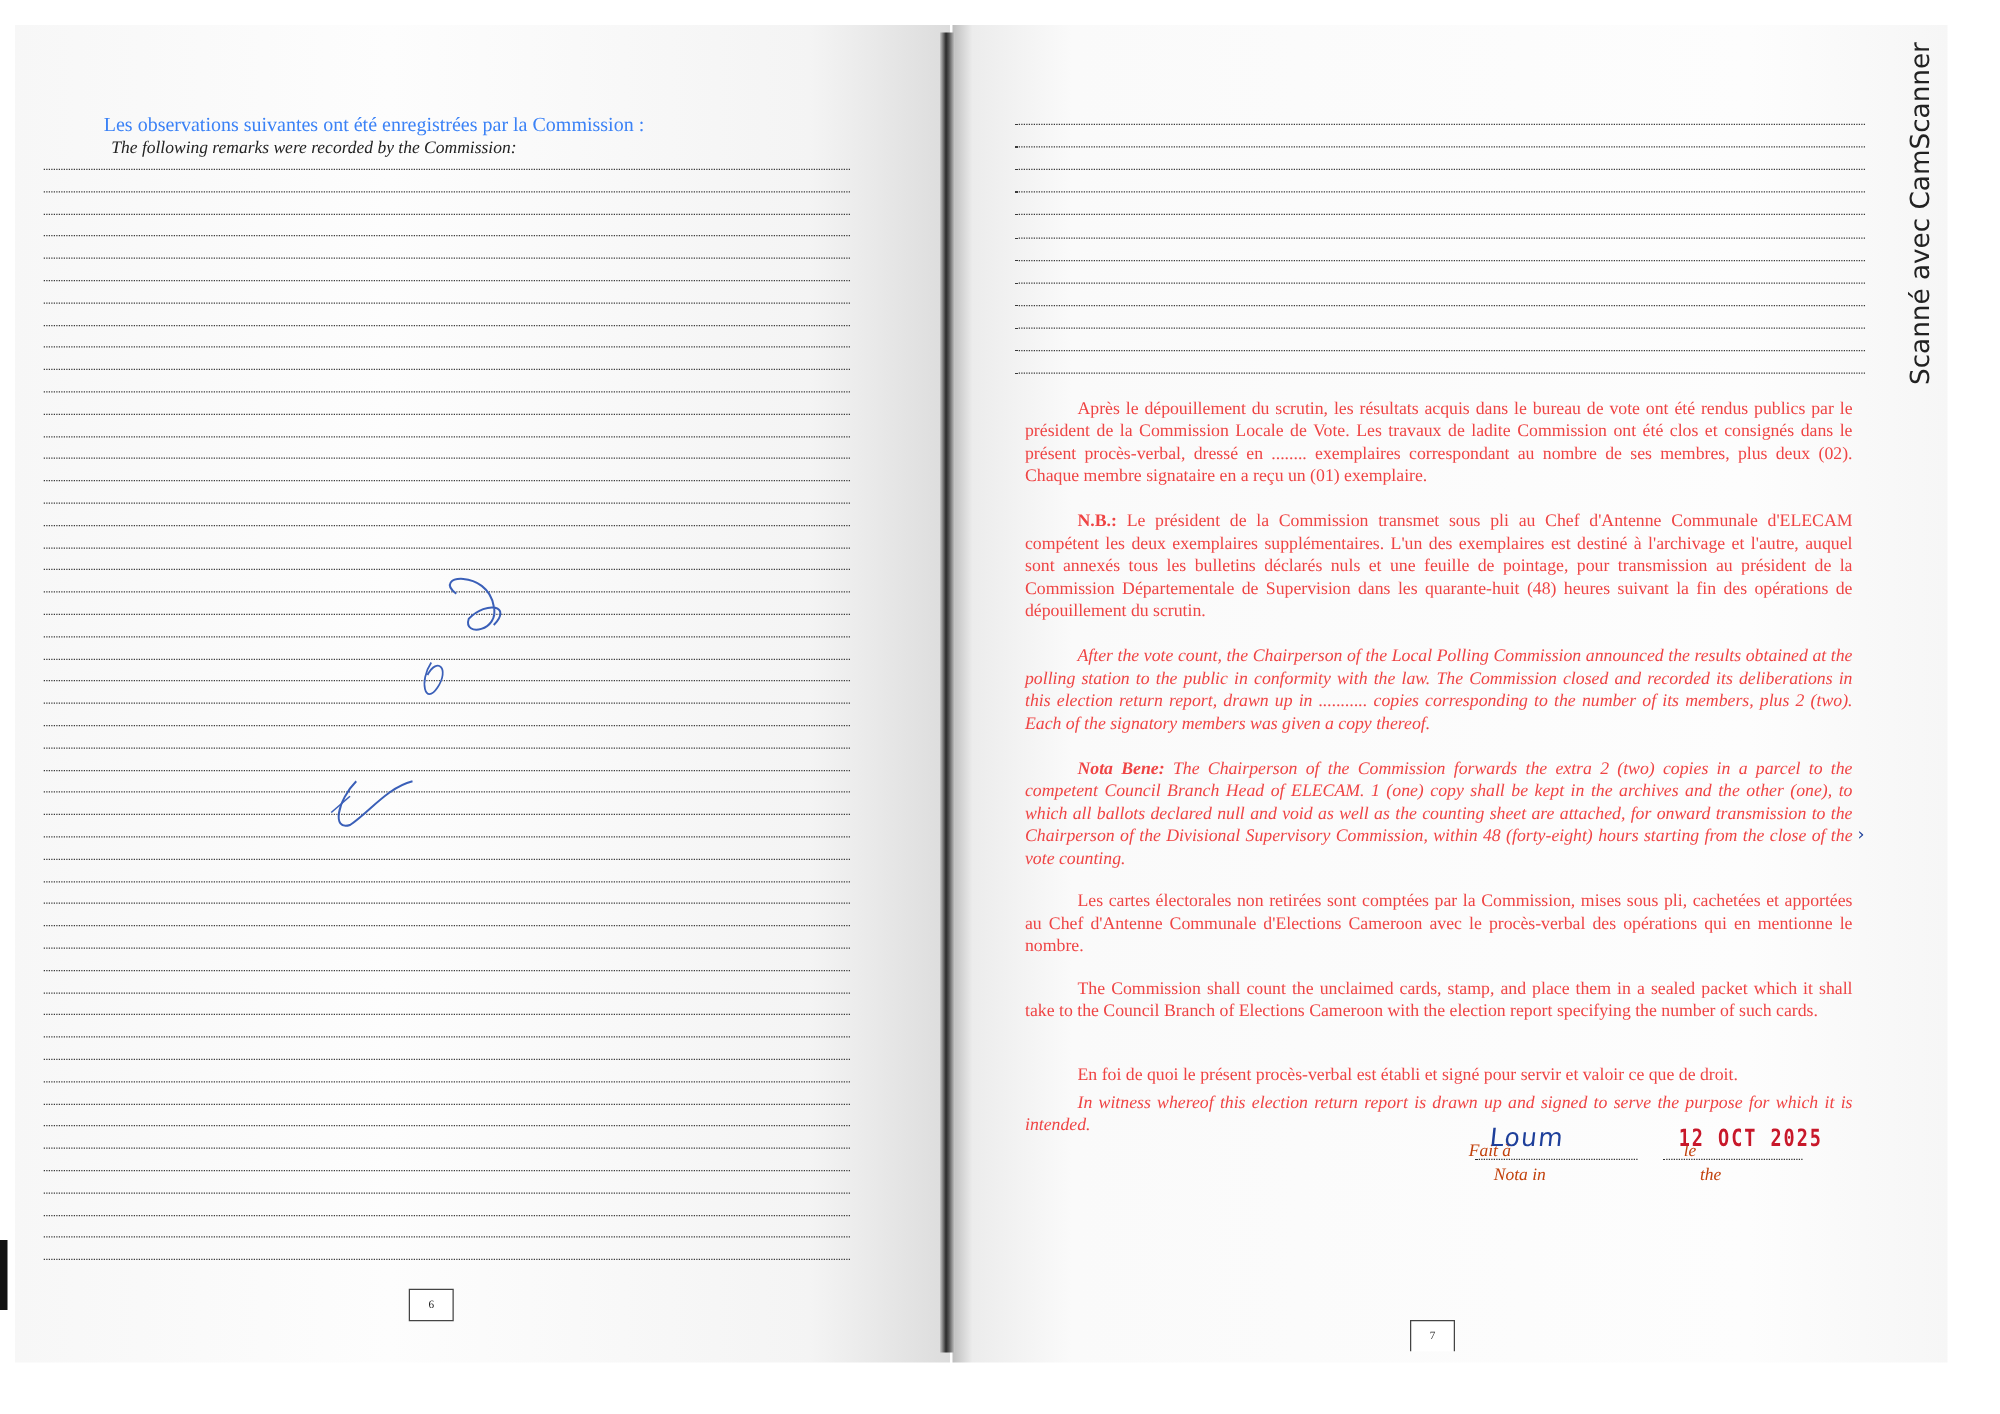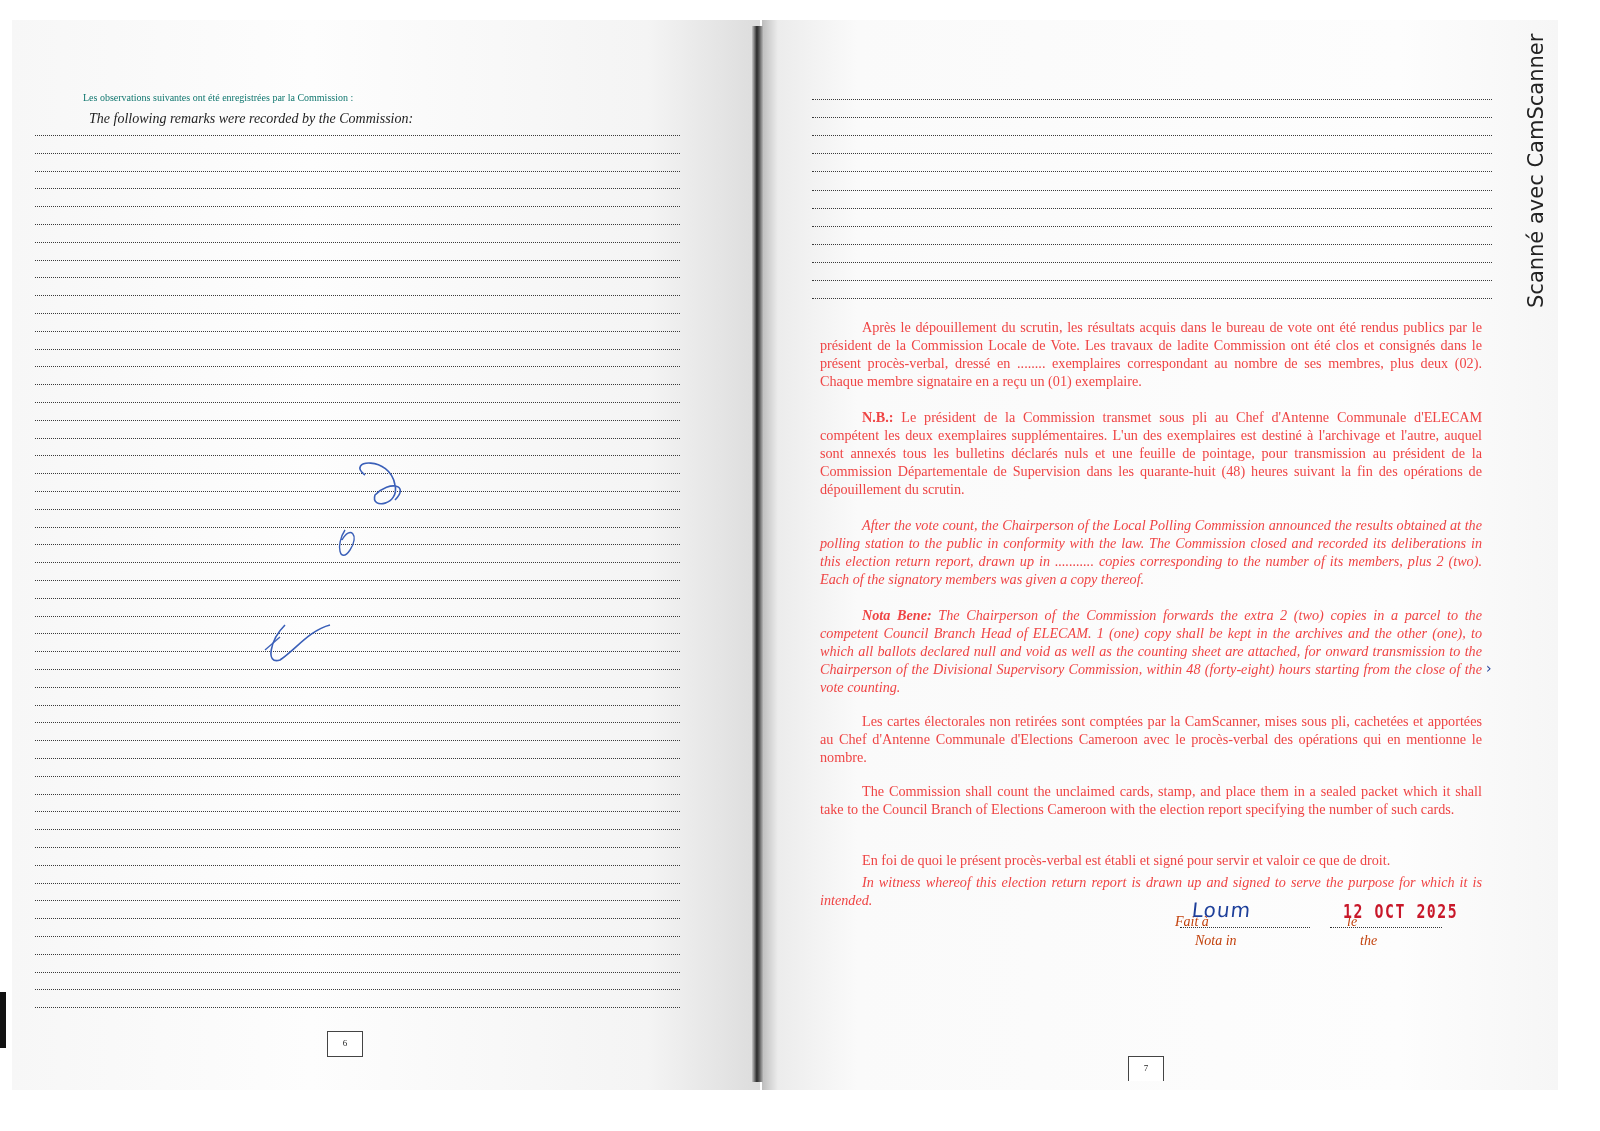--- a/index.html
+++ b/index.html
@@ -15,21 +15,21 @@
   #page-left { left: 12px; width: 748px;
     background: linear-gradient(90deg, #f7f7f7 0%, #fdfdfd 40%, #f4f4f4 85%, #dcdcdc 100%); }
   #page-right { left: 762px; width: 796px;
     background: linear-gradient(90deg, #bdbdbd 0%, #ececec 2%, #fafafa 12%, #fdfdfd 80%, #f6f6f6 100%); }
   .spine {
     position: absolute; left: 752px; top: 26px; width: 12px; height: 1056px;
     background: linear-gradient(90deg, #c9c9c9, #2a2a2a 40%, #555 60%, #d0d0d0);
   }
   .left-edge-mark { position: absolute; left: 0; top: 992px; width: 6px; height: 56px; background: #111; }
 
-  .heading-fr { position: absolute; left: 83px; top: 92px; font-family: "Liberation Serif", serif; font-size: 10px; color: #0f766e; }
+  .heading-fr { position: absolute; left: 83px; top: 92px; font-family: "Liberation Serif", serif; font-size: 16px; color: #3b82f6; }
   .heading-en { position: absolute; left: 89px; top: 111px; font-family: "Liberation Serif", serif; font-style: italic; font-size: 14px; color: #222; }
 
   .dotlines { position: absolute; }
   .dotline { position: absolute; left: 0; height: 0; border-top: 1.6px dotted #3a3a3a; }
 
   .hand { position: absolute; }
 
   .para { position: absolute; left: 820px; width: 662px; font-family: "Liberation Serif", serif;
     font-size: 14.2px; line-height: 18px; text-align: justify; color: #ef4444; margin: 0; }
   .para.italic { font-style: italic; }
@@ -142,21 +142,21 @@
 </svg>
 
 <p class="para" style="top:318px;"><span class="indent"></span><span>Après le dépouillement du scrutin, les résultats acquis dans le bureau de vote ont été rendus publics par le président de la Commission Locale de Vote. Les travaux de ladite Commission ont été clos et consignés dans le présent procès-verbal, dressé en ........ exemplaires correspondant au nombre de ses membres, plus deux (02). Chaque membre signataire en a reçu un (01) exemplaire.</span></p>
 
 <p class="para" style="top:408px;"><span class="indent"></span><b>N.B.:</b> <span>Le président de la Commission transmet sous pli au Chef d'Antenne Communale d'ELECAM compétent les deux exemplaires supplémentaires. L'un des exemplaires est destiné à l'archivage et l'autre, auquel sont annexés tous les bulletins déclarés nuls et une feuille de pointage, pour transmission au président de la Commission Départementale de Supervision dans les quarante-huit (48) heures suivant la fin des opérations de dépouillement du scrutin.</span></p>
 
 <p class="para italic" style="top:516px;"><span class="indent"></span><span>After the vote count, the Chairperson of the Local Polling Commission announced the results obtained at the polling station to the public in conformity with the law. The Commission closed and recorded its deliberations in this election return report, drawn up in ........... copies corresponding to the number of its members, plus 2 (two). Each of the signatory members was given a copy thereof.</span></p>
 
 <p class="para italic" style="top:606px;"><span class="indent"></span><b>Nota Bene:</b> <span>The Chairperson of the Commission forwards the extra 2 (two) copies in a parcel to the competent Council Branch Head of ELECAM. 1 (one) copy shall be kept in the archives and the other (one), to which all ballots declared null and void as well as the counting sheet are attached, for onward transmission to the Chairperson of the Divisional Supervisory Commission, within 48 (forty-eight) hours starting from the close of the vote counting.</span></p>
 
-<p class="para" style="top:712px;"><span class="indent"></span><span>Les cartes électorales non retirées sont comptées par la CamScanner, mises sous pli, cachetées et apportées au Chef d'Antenne Communale d'Elections Cameroon avec le procès-verbal des opérations qui en mentionne le nombre.</span></p>
+<p class="para" style="top:712px;"><span class="indent"></span><span>Les cartes électorales non retirées sont comptées par la Commission, mises sous pli, cachetées et apportées au Chef d'Antenne Communale d'Elections Cameroon avec le procès-verbal des opérations qui en mentionne le nombre.</span></p>
 
 <p class="para" style="top:782px;"><span class="indent"></span><span>The Commission shall count the unclaimed cards, stamp, and place them in a sealed packet which it shall take to the Council Branch of Elections Cameroon with the election report specifying the number of such cards.</span></p>
 
 <p class="para" style="top:851px;"><span class="indent"></span><span>En foi de quoi le présent procès-verbal est établi et signé pour servir et valoir ce que de droit.</span></p>
 
 <p class="para italic" style="top:873px;"><span class="indent"></span><span>In witness whereof this election return report is drawn up and signed to serve the purpose for which it is intended.</span></p>
 
 <div class="sign-block sig-fait">Fait à</div>
 <div class="sign-block sig-done">Nota in</div>
 <div class="sig-dots" style="left:1180px; top:927px; width:130px;"></div>

